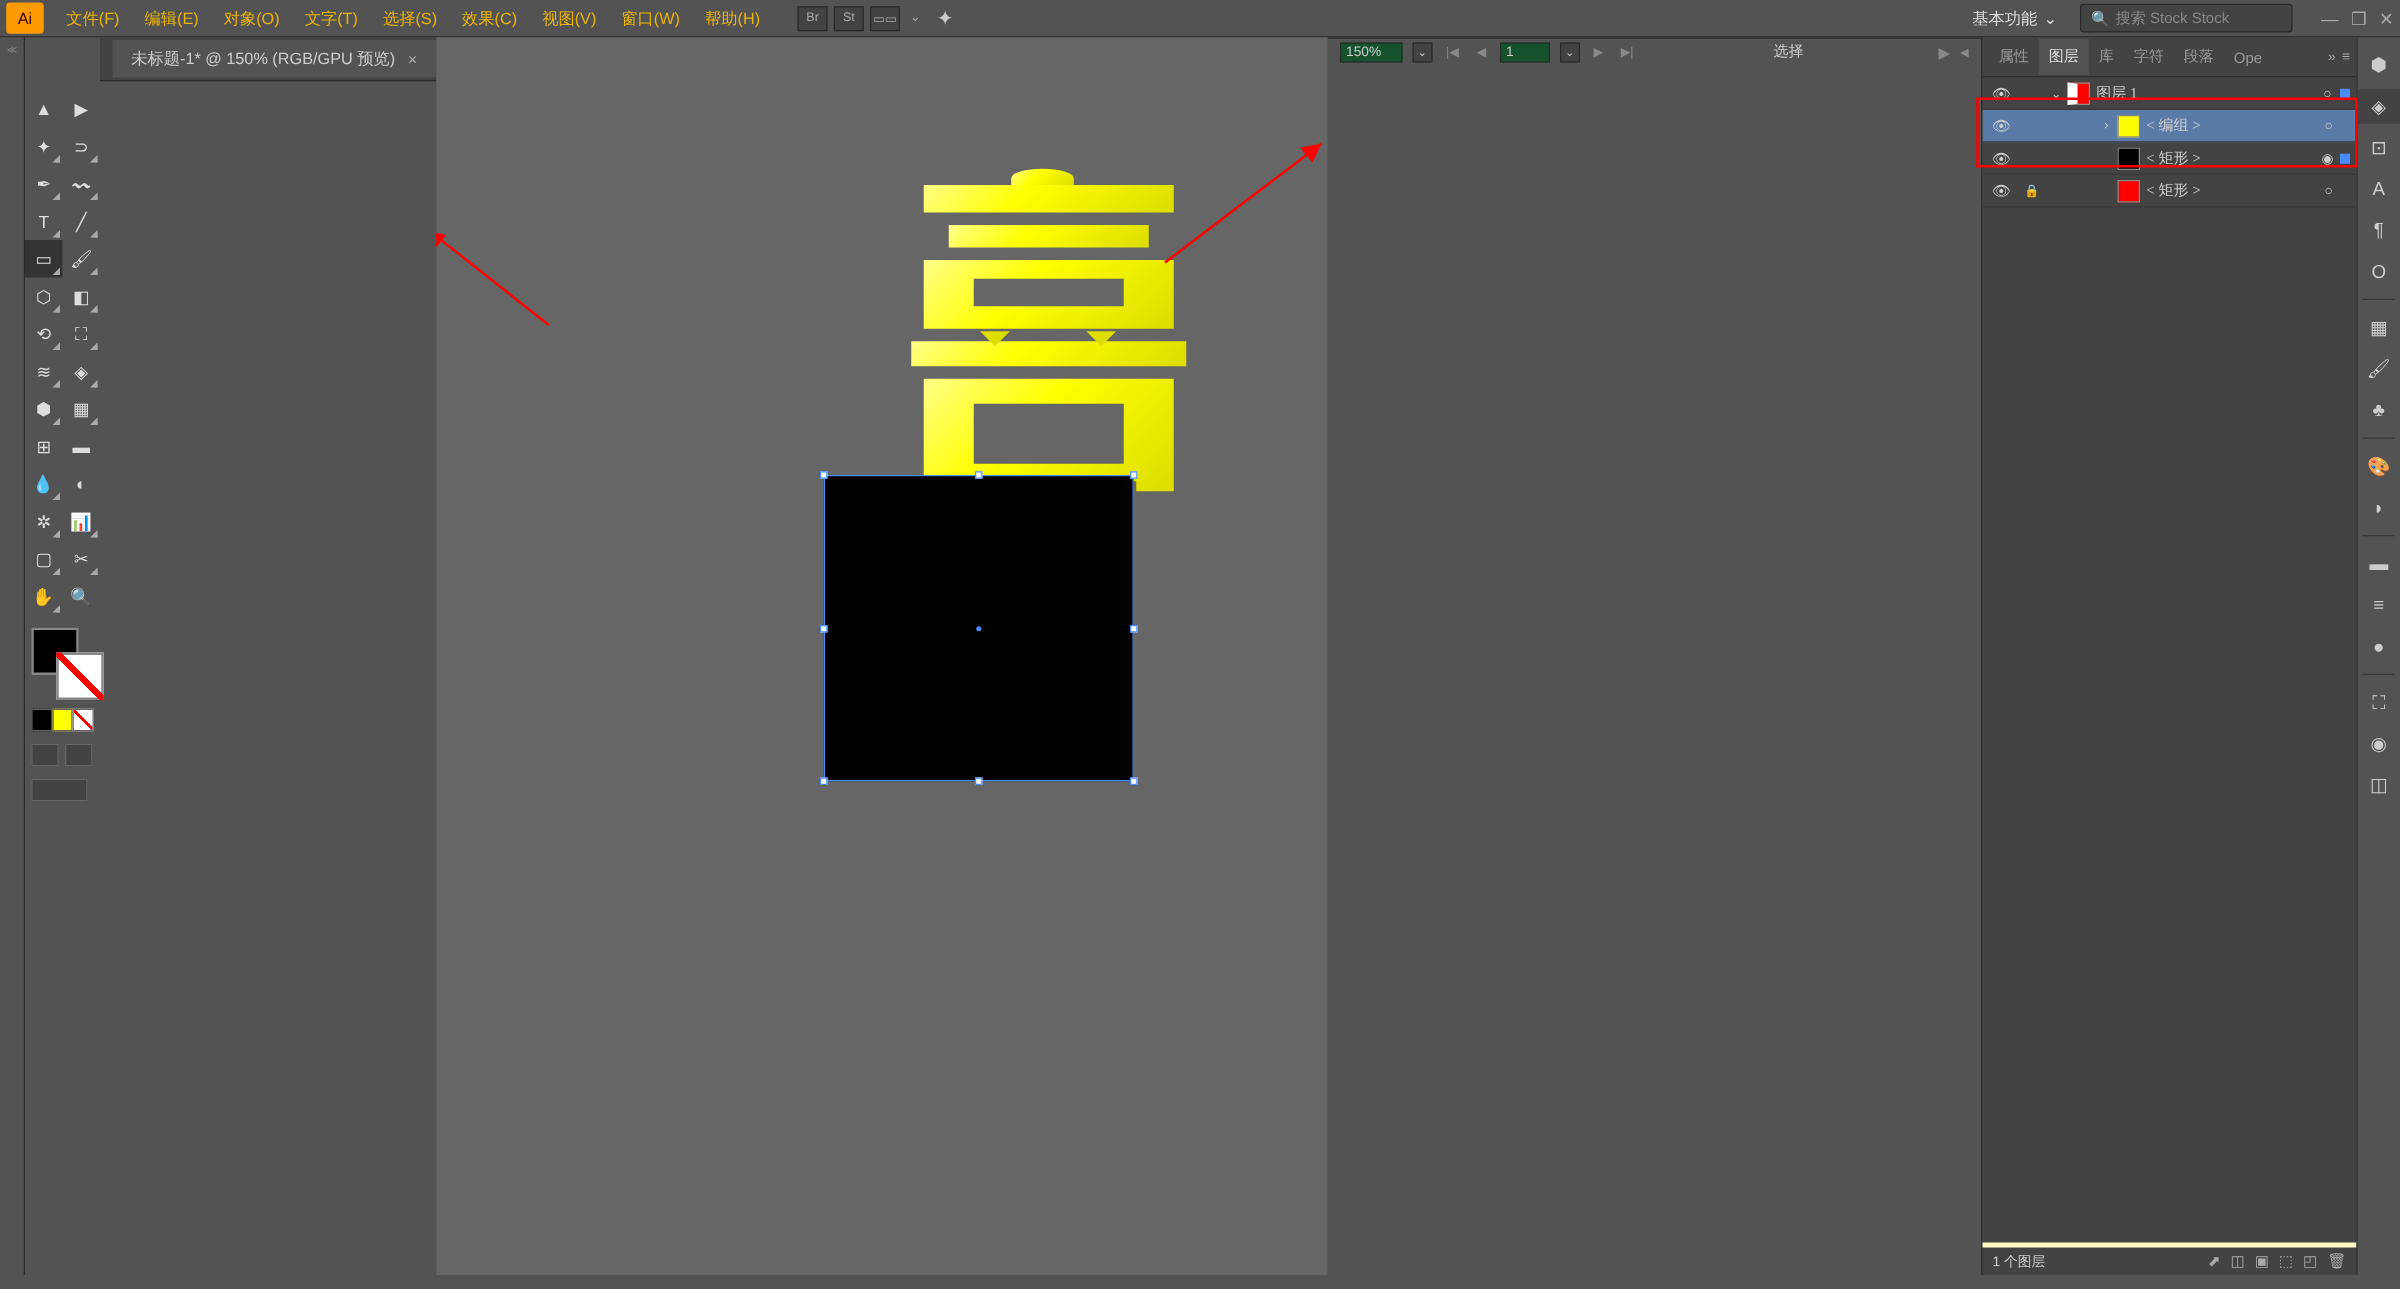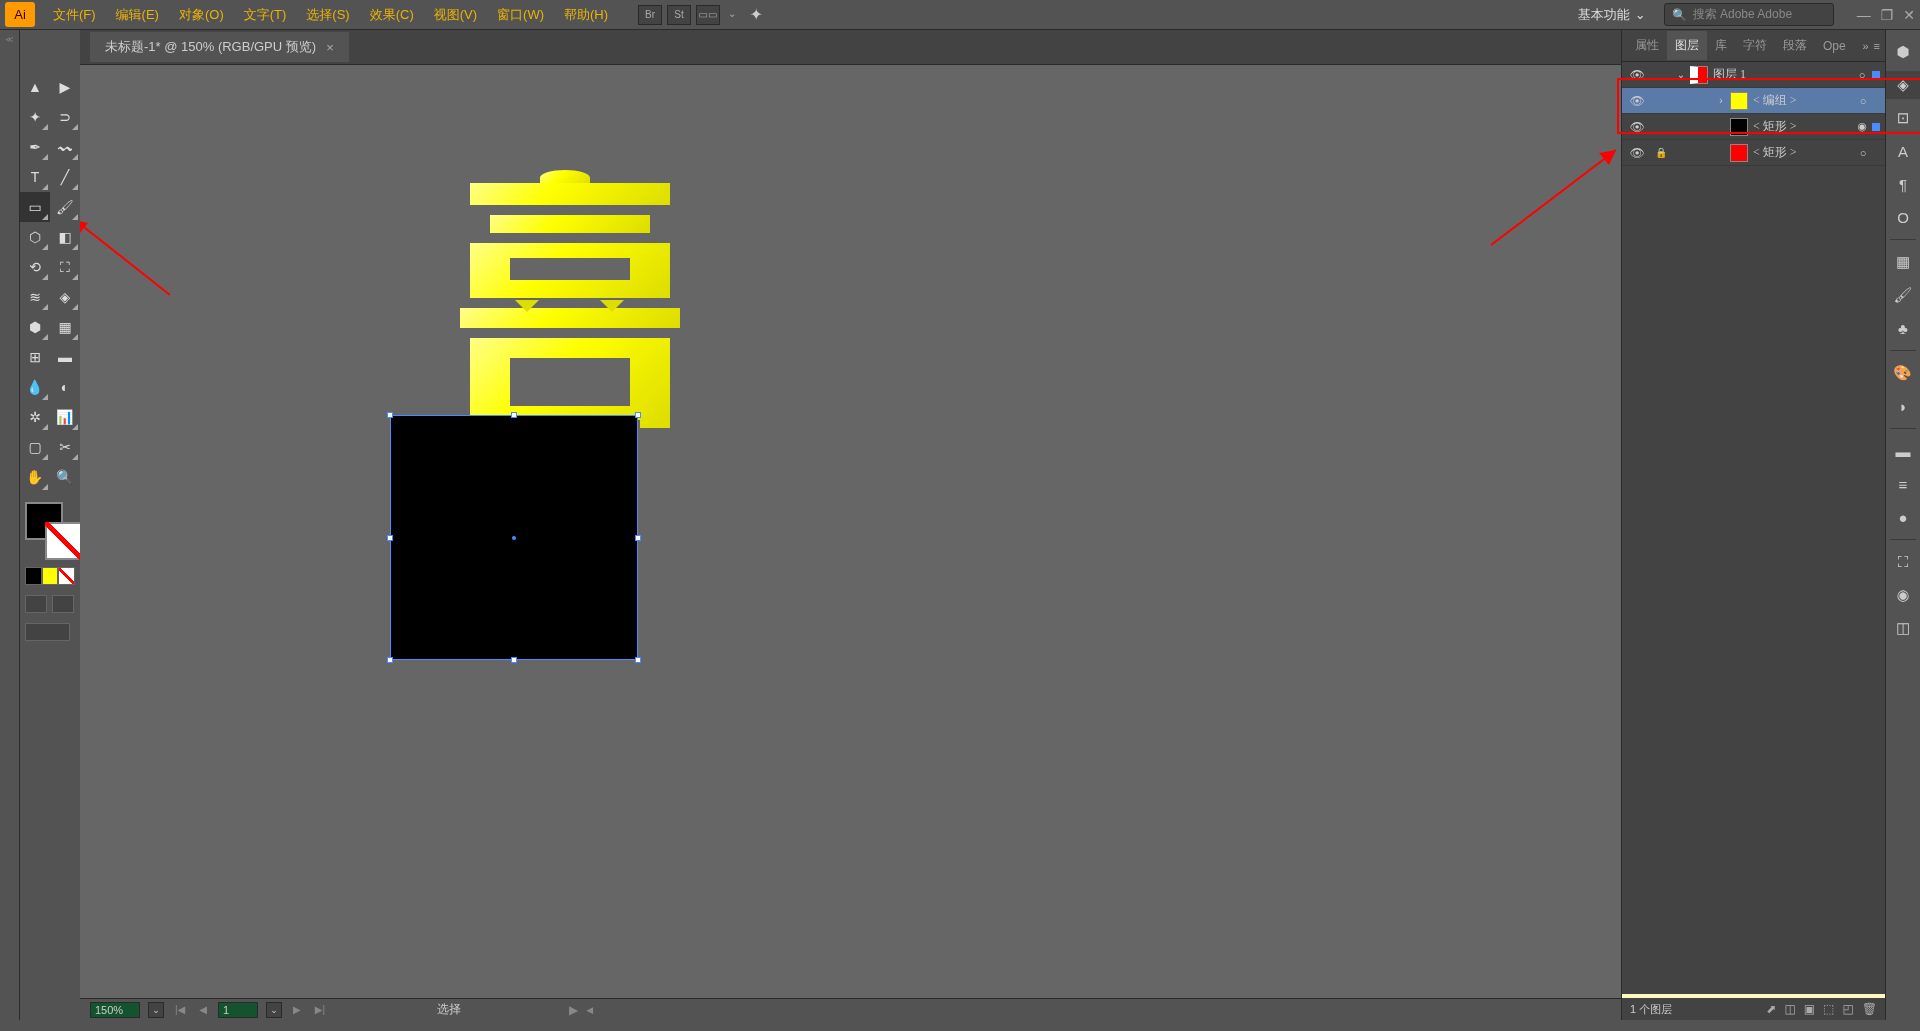--- a/index.html
+++ b/index.html
@@ -35,21 +35,21 @@
     .stroke-box { position: absolute; top: 20px; left: 25px; width: 38px; height: 38px; background: #fff; border: 2px solid #888; }
     .stroke-box::after { content: ''; position: absolute; top: -2px; left: -2px; right: -2px; bottom: -2px; background: linear-gradient(45deg, transparent 45%, red 45%, red 55%, transparent 55%); }
     
     .color-row { display: flex; height: 18px; margin: 5px; }
     .color-cell { width: 18px; height: 18px; border: 1px solid #666; }
     
     .screen-mode { display: flex; gap: 5px; padding: 5px; }
     .screen-btn { width: 22px; height: 18px; border: 1px solid #666; background: #434343; }
     
     
-    .doc-area { flex: 1; background: #535353; display: flex; flex-direction: column; }
+    .doc-area { flex: 1; background: #535353; display: flex; flex-direction: row; }
     .doc-tabs { height: 35px; background: #434343; display: flex; align-items: center; padding-left: 10px; border-bottom: 1px solid #2a2a2a; }
     .doc-tab { background: #535353; color: #ccc; font-size: 13px; padding: 6px 15px; display: flex; align-items: center; gap: 10px; }
     .tab-close { color: #aaa; cursor: pointer; }
     
     .canvas-area { flex: 1; background: #666; position: relative; overflow: hidden; }
     
     
     .xi-char { position: absolute; left: 380px; top: 105px; width: 220px; height: 260px; }
     .xi-bar { position: absolute; background: linear-gradient(135deg, #ffff88 0%, #ffff00 40%, #dddd00 100%); }
     
@@ -58,21 +58,21 @@
     .sel-handle { position: absolute; width: 6px; height: 6px; background: #fff; border: 1px solid #4a8cff; }
     .sel-center { position: absolute; width: 4px; height: 4px; background: #4a8cff; border-radius: 50%; }
     
     
     .status-bar { height: 22px; background: #535353; display: flex; align-items: center; border-top: 1px solid #2a2a2a; color: #ccc; font-size: 12px; padding: 0 10px; gap: 8px; }
     .status-input { background: #14532d; border: 1px solid #2a2a2a; color: #ccc; width: 50px; font-size: 11px; padding: 1px 4px; }
     .status-dropdown-btn { width: 16px; height: 16px; background: #434343; border: 1px solid #2a2a2a; color: #ccc; font-size: 9px; display: flex; align-items: center; justify-content: center; }
     .nav-arrow { color: #888; font-size: 10px; padding: 0 3px; }
     
     
-    .right-panels { width: 264px; background: #434343; border-left: 1px solid #2a2a2a; display: flex; flex-direction: column; }
+    .right-panels { width: 300px; background: #434343; border-left: 1px solid #2a2a2a; display: flex; flex-direction: column; }
     .panel-tabs { height: 32px; display: flex; align-items: center; padding: 0 5px; border-bottom: 1px solid #2a2a2a; background: #434343; }
     .panel-tab { color: #999; font-size: 12px; padding: 6px 8px; cursor: pointer; }
     .panel-tab.active { color: #ddd; background: #535353; }
     .panel-tab-right { margin-left: auto; display: flex; gap: 5px; align-items: center; color: #aaa; font-size: 11px; }
     
     .layers-panel { flex: 1; background: #434343; overflow: auto; }
     .layer-row { height: 26px; display: flex; align-items: center; border-bottom: 1px solid #3a3a3a; color: #ccc; font-size: 12px; }
     .layer-row.selected { background: #5a7aa8; }
     .layer-eye { width: 30px; text-align: center; color: #ccc; font-size: 12px; }
     .layer-lock { width: 20px; text-align: center; font-size: 10px; }
@@ -123,21 +123,21 @@
     <div style="color:#ccc;font-size:16px;padding:0 5px;">✦</div>
   </div>
 
   <div class="menubar-right">
     <div class="workspace-dropdown">
       <span>基本功能</span>
       <span>⌄</span>
     </div>
     <div class="search-box">
       <span>🔍</span>
-      <span>搜索 Adobe Adobe</span>
+      <span>搜索 Stock Stock</span>
     </div>
     <div class="window-controls">
       <span class="win-control">—</span>
       <span class="win-control">❐</span>
       <span class="win-control">✕</span>
     </div>
   </div>
 </div>
 
 <div class="main-layout">

